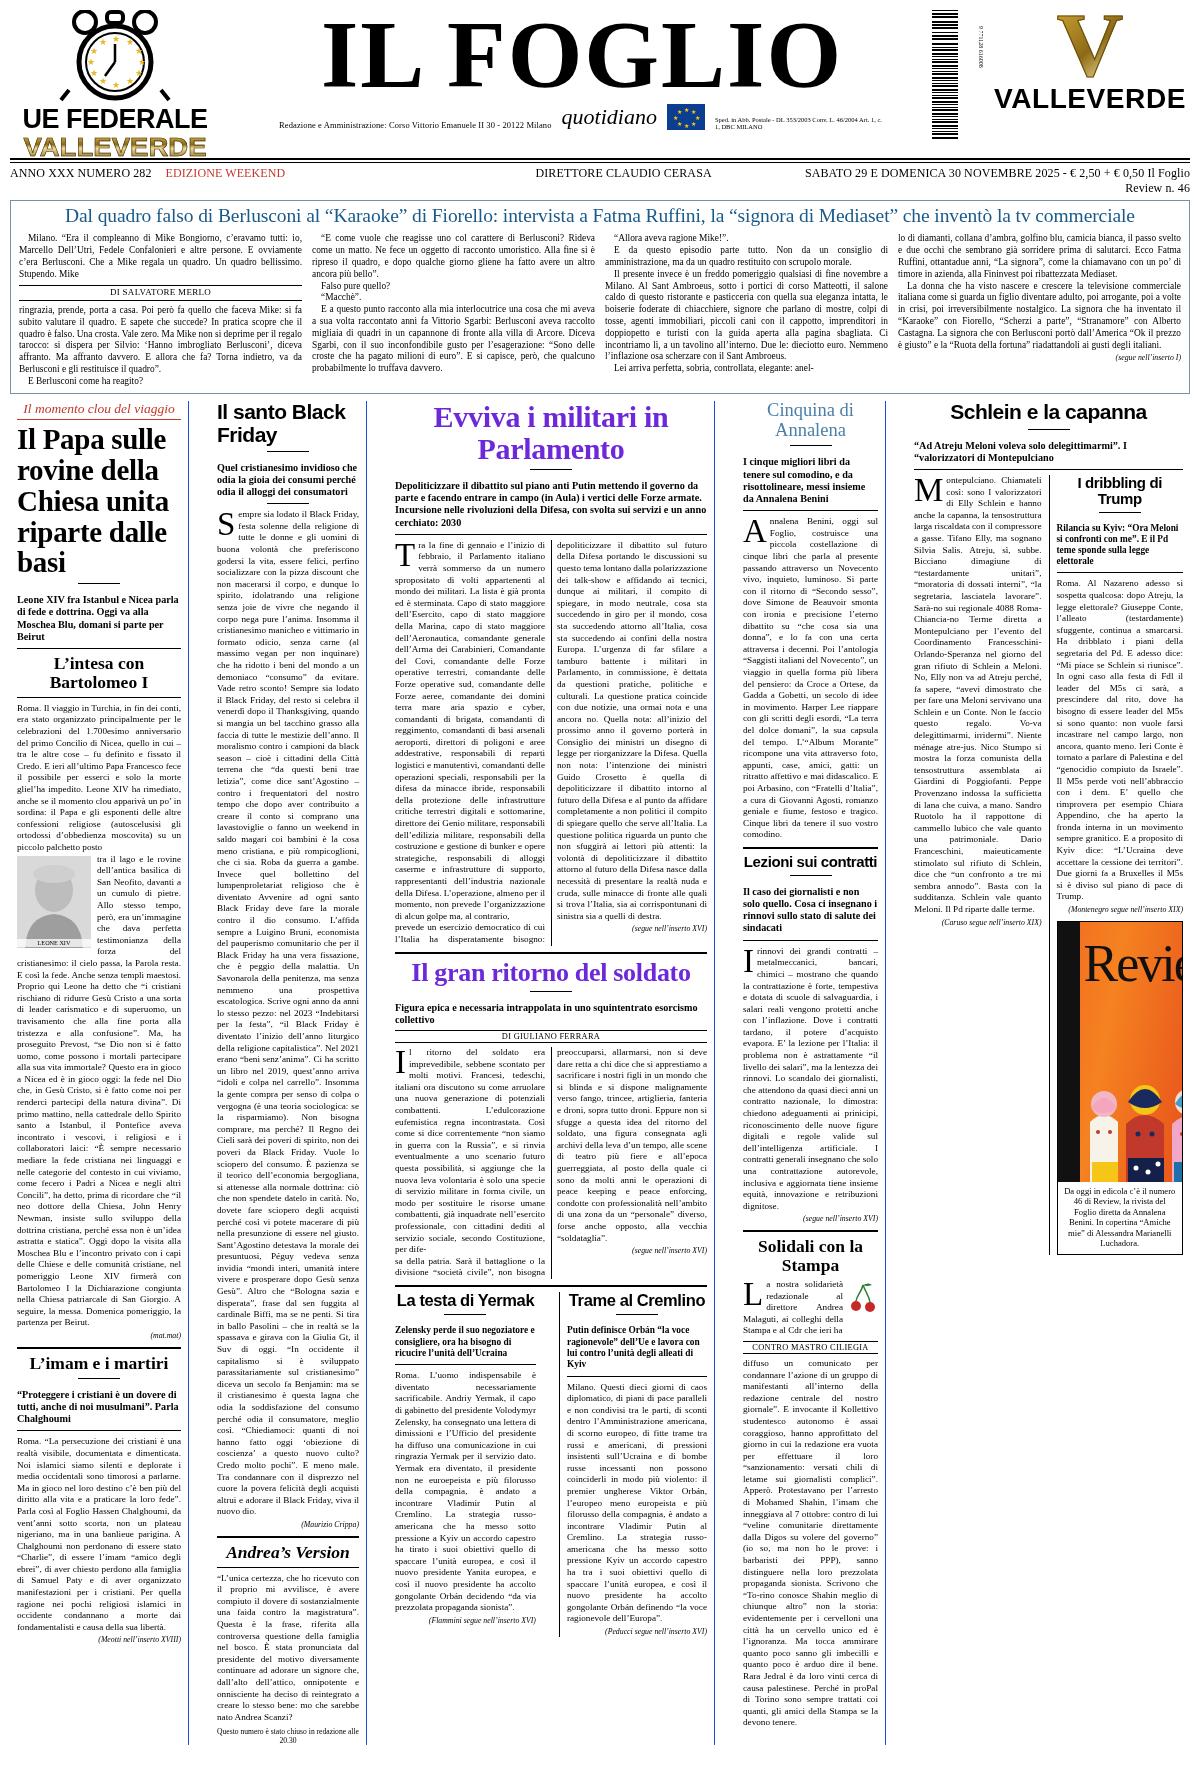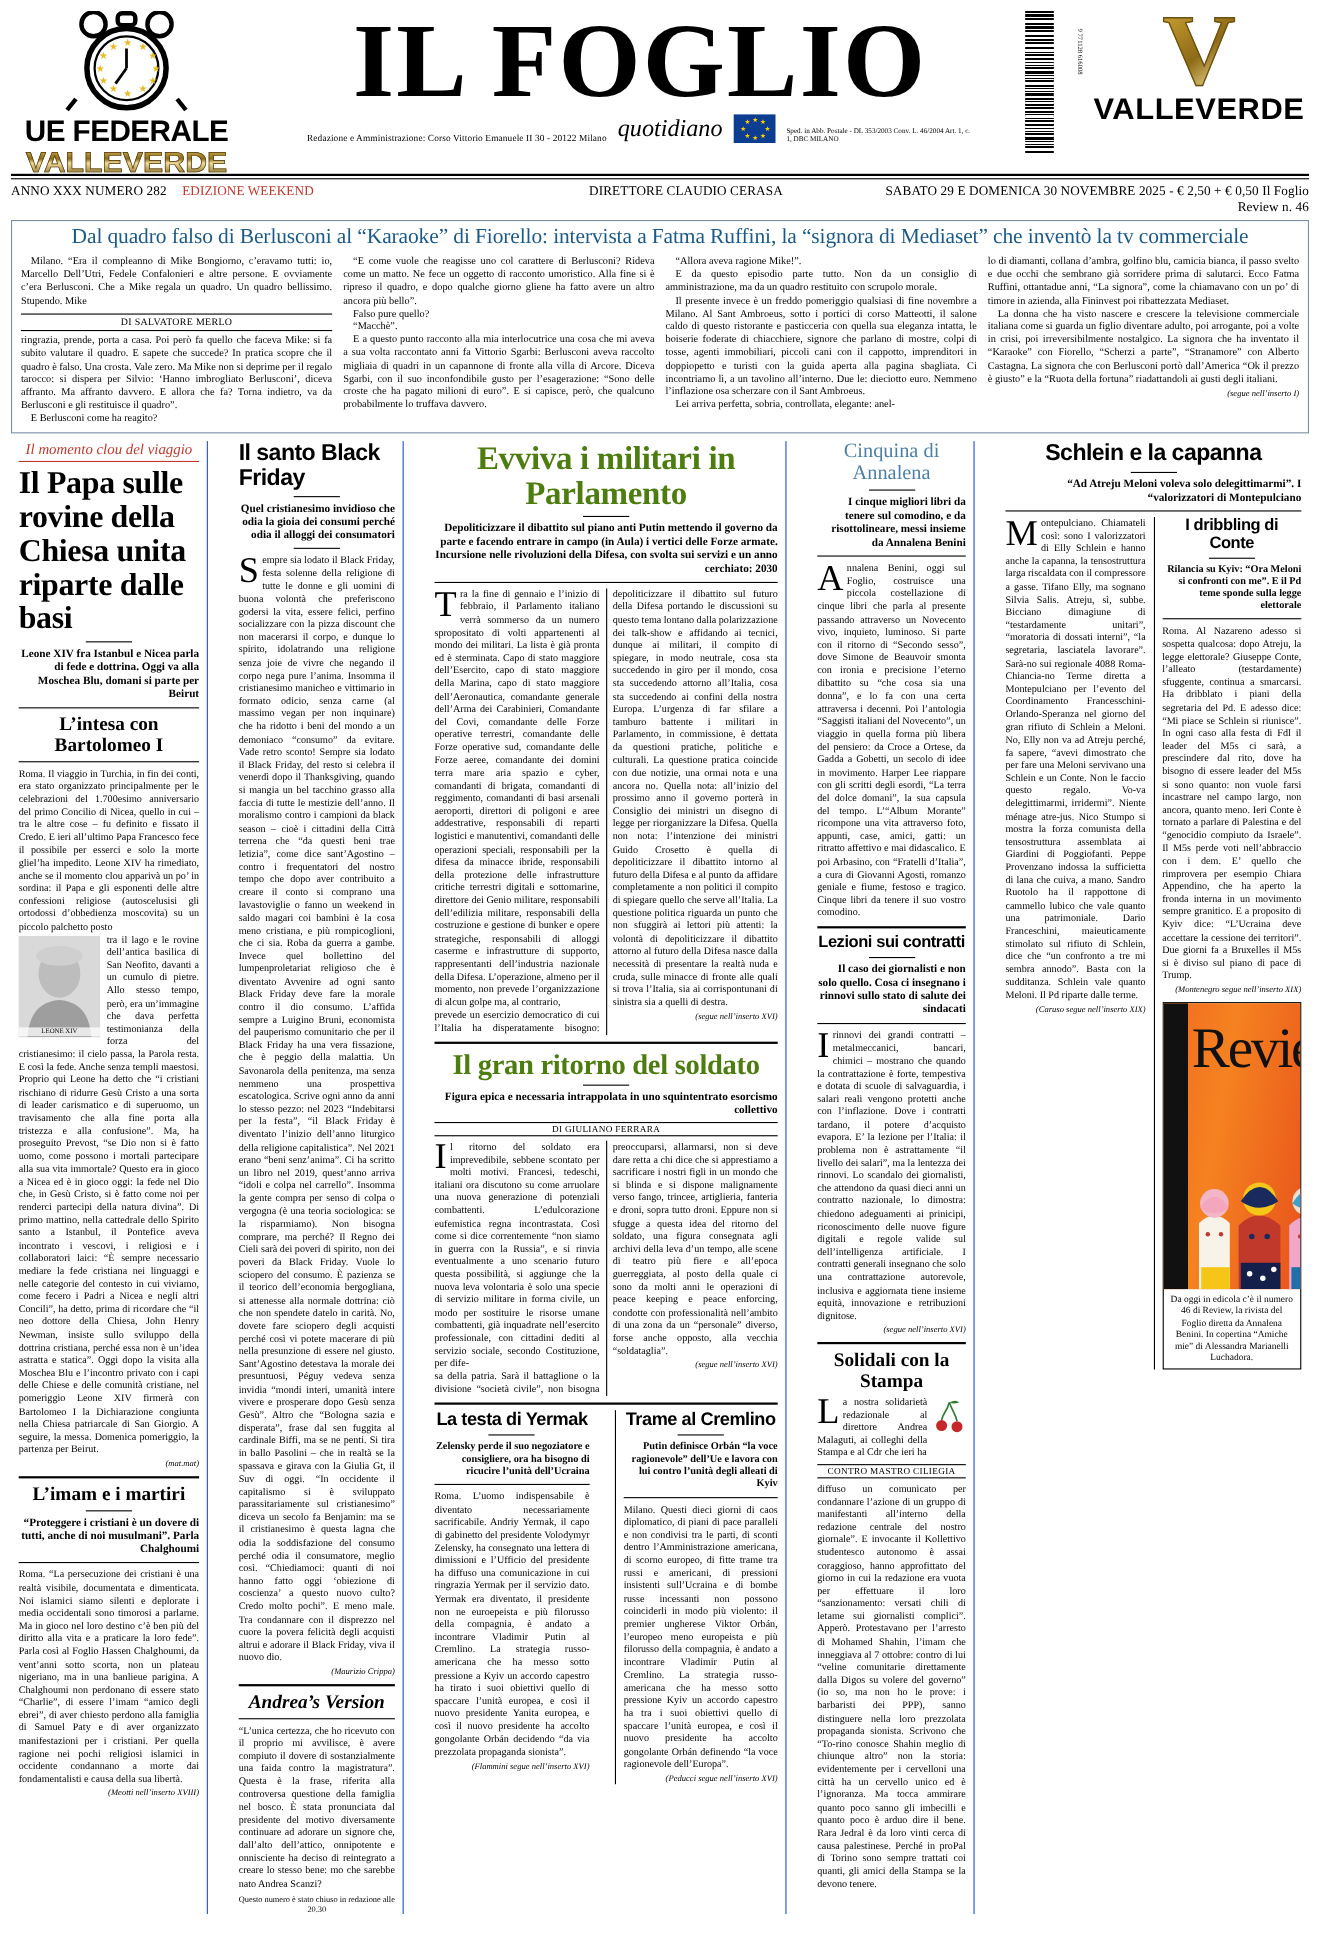--- a/index.html
+++ b/index.html
@@ -74,30 +74,30 @@
   .c3 { width:174px; }
   .c5 { width:171px; }
   .c6 { width:171px; }
 
   .kicker-red { color:#c0392b; font-style:italic; font-size:13.5px; text-align:center;
                 border-bottom:1px solid #c0392b; padding-bottom:2px; margin-bottom:4px; }
   .hl-serif-xl { font-family:"Liberation Serif", serif; font-weight:bold; font-size:29px;
                  line-height:1.06; letter-spacing:-0.3px; }
   .hl-sans-lg { font-family:"Liberation Sans", sans-serif; font-weight:bold; font-size:21px;
                 line-height:1.05; letter-spacing:-0.5px; }
-  .hl-red-xl { color:#4d7c0f; font-family:"Liberation Serif", serif; font-weight:bold;
+  .hl-red-xl { color:#6d28d9; font-family:"Liberation Serif", serif; font-weight:bold;
                font-size:30px; line-height:1.04; text-align:center; letter-spacing:-0.3px; }
   .hl-blue { color:#4a7fa8; font-family:"Liberation Serif", serif; font-size:18.5px;
              text-align:center; line-height:1.05; }
   .hl-sans-md { font-family:"Liberation Sans", sans-serif; font-weight:bold; font-size:16.5px;
                 line-height:1.06; letter-spacing:-0.4px; text-align:center; }
   .hl-serif-md { font-family:"Liberation Serif", serif; font-weight:bold; font-size:17.5px;
                  line-height:1.08; text-align:center; }
 
-  .dek { font-size:10.2px; line-height:1.2; font-weight:bold; text-align:right; margin:0 0 4px; }
+  .dek { font-size:10.2px; line-height:1.2; font-weight:bold; text-align:left; margin:10px 0 4px; }
   .dek-serif { font-family:"Liberation Serif", serif; }
   .minirule { width:42px; border-top:1px solid #000; margin:5px auto; }
   .hrule { border-top:1px solid #000; margin:5px 0; }
   .hrule2 { border-top:2px solid #000; margin:6px 0 5px; }
 
   .body { font-size:9.2px; line-height:1.26; text-align:justify; }
   .body p { margin:0; text-indent:8px; }
   .body p.noind { text-indent:0; }
 
   .dropcap::first-letter { float:left; font-size:33px; line-height:0.82; padding:2px 3px 0 0;
@@ -384,21 +384,21 @@
       <div class="dek dek-serif">“Ad Atreju Meloni voleva solo delegittimarmi”. I “valorizzatori di Montepulciano</div>
       <div class="hrule"></div>
       <div style="display:flex; gap:0;">
         <div style="width:50%; padding-right:7px;">
           <div class="body dropcap">
             <p class="noind">Montepulciano. Chiamateli così: sono I valorizzatori di Elly Schlein e hanno anche la capanna, la tensostruttura larga riscaldata con il compressore a gasse. Tifano Elly, ma sognano Silvia Salis. Atreju, sì, subbe. Bicciano dimagiune di “testardamente unitari”, “moratoria di dossati interni”, “la segretaria, lasciatela lavorare”. Sarà-no sui regionale 4088 Roma-Chiancia-no Terme diretta a Montepulciano per l’evento del Coordinamento Francesschini-Orlando-Speranza nel giorno del gran rifiuto di Schlein a Meloni. No, Elly non va ad Atreju perché, fa sapere, “avevi dimostrato che per fare una Meloni servivano una Schlein e un Conte. Non le faccio questo regalo. Vo-va delegittimarmi, irridermi”. Niente ménage atre-jus. Nico Stumpo si mostra la forza comunista della tensostruttura assemblata ai Giardini di Poggiofanti. Peppe Provenzano indossa la sufficietta di lana che cuiva, a mano. Sandro Ruotolo ha il rappottone di cammello lubico che vale quanto una patrimoniale. Dario Franceschini, maieuticamente stimolato sul rifiuto di Schlein, dice che “un confronto a tre mi sembra annodo”. Basta con la sudditanza. Schlein vale quanto Meloni. Il Pd riparte dalle terme.</p>
             <span class="segue">(Caruso segue nell’inserto XIX)</span>
           </div>
         </div>
         <div style="width:50%; padding-left:7px; border-left:1px solid #000;">
-          <div class="hl-sans-md" style="font-size:15px;">I dribbling di Conte</div>
+          <div class="hl-sans-md" style="font-size:15px;">I dribbling di Trump</div>
           <div class="minirule"></div>
           <div class="dek dek-serif" style="font-size:9.3px;">Rilancia su Kyiv: “Ora Meloni si confronti con me”. E il Pd teme sponde sulla legge elettorale</div>
           <div class="hrule"></div>
           <div class="body">
             <p class="noind">Roma. Al Nazareno adesso si sospetta qualcosa: dopo Atreju, la legge elettorale? Giuseppe Conte, l’alleato (testardamente) sfuggente, continua a smarcarsi. Ha dribblato i piani della segretaria del Pd. E adesso dice: “Mi piace se Schlein si riunisce”. In ogni caso alla festa di Fdl il leader del M5s ci sarà, a prescindere dal rito, dove ha bisogno di essere leader del M5s si sono quanto: non vuole farsi incastrare nel campo largo, non ancora, quanto meno. Ieri Conte è tornato a parlare di Palestina e del “genocidio compiuto da Israele”. Il M5s perde voti nell’abbraccio con i dem. E’ quello che rimprovera per esempio Chiara Appendino, che ha aperto la fronda interna in un movimento sempre granitico. E a proposito di Kyiv dice: “L’Ucraina deve accettare la cessione dei territori”. Due giorni fa a Bruxelles il M5s si è diviso sul piano di pace di Trump.</p>
             <span class="segue">(Montenegro segue nell’inserto XIX)</span>
           </div>
 
           <div class="review-ad">
             <div class="review-cover">

